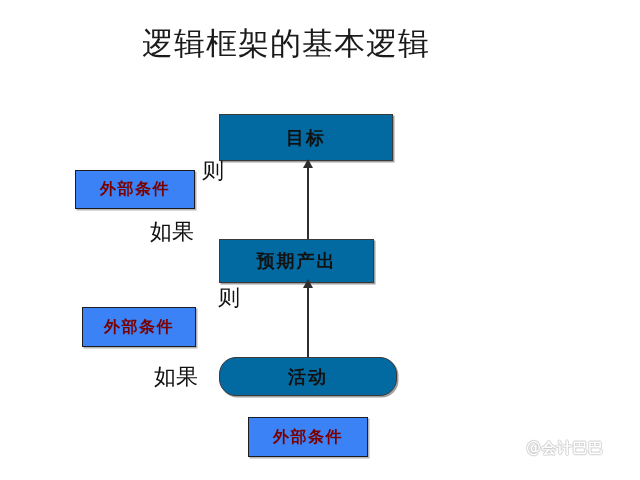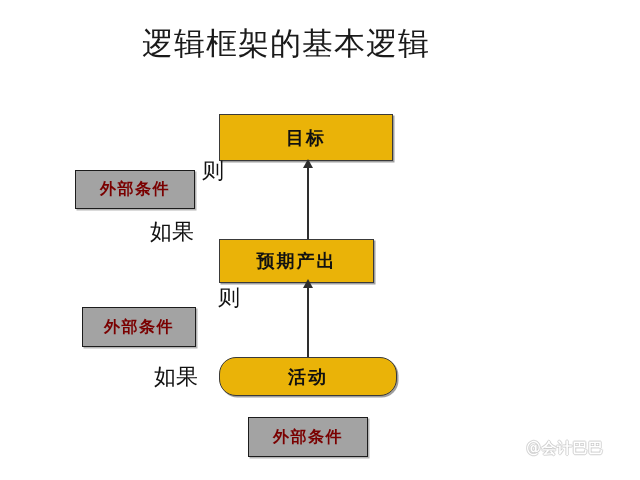--- a/index.html
+++ b/index.html
@@ -38,31 +38,31 @@
   
   .node {
     position: absolute;
     box-sizing: border-box;
     display: flex;
     align-items: center;
     justify-content: center;
     white-space: nowrap;
   }
   .node-blue {
-    background: #eab308;
+    background: #0369a1;
     border: 1px solid #3a3a3a;
     box-shadow: 1.5px 1.5px 0 0 rgba(80,80,80,0.55);
     color: #111111;
     font-size: 18px;
     letter-spacing: 2px;
     font-family: "DejaVu Sans", "Liberation Sans", sans-serif;
     font-weight: 600;
   }
   .node-red {
-    background: #a3a3a3;
+    background: #3b82f6;
     border: 1px solid #1c1c1c;
     box-shadow: 1.5px 1.5px 0 0 rgba(90,90,90,0.45);
     color: #7a0000;
     font-size: 16px;
     letter-spacing: 1.5px;
     font-family: "DejaVu Sans", "Liberation Sans", sans-serif;
     font-weight: 600;
   }
 
   

